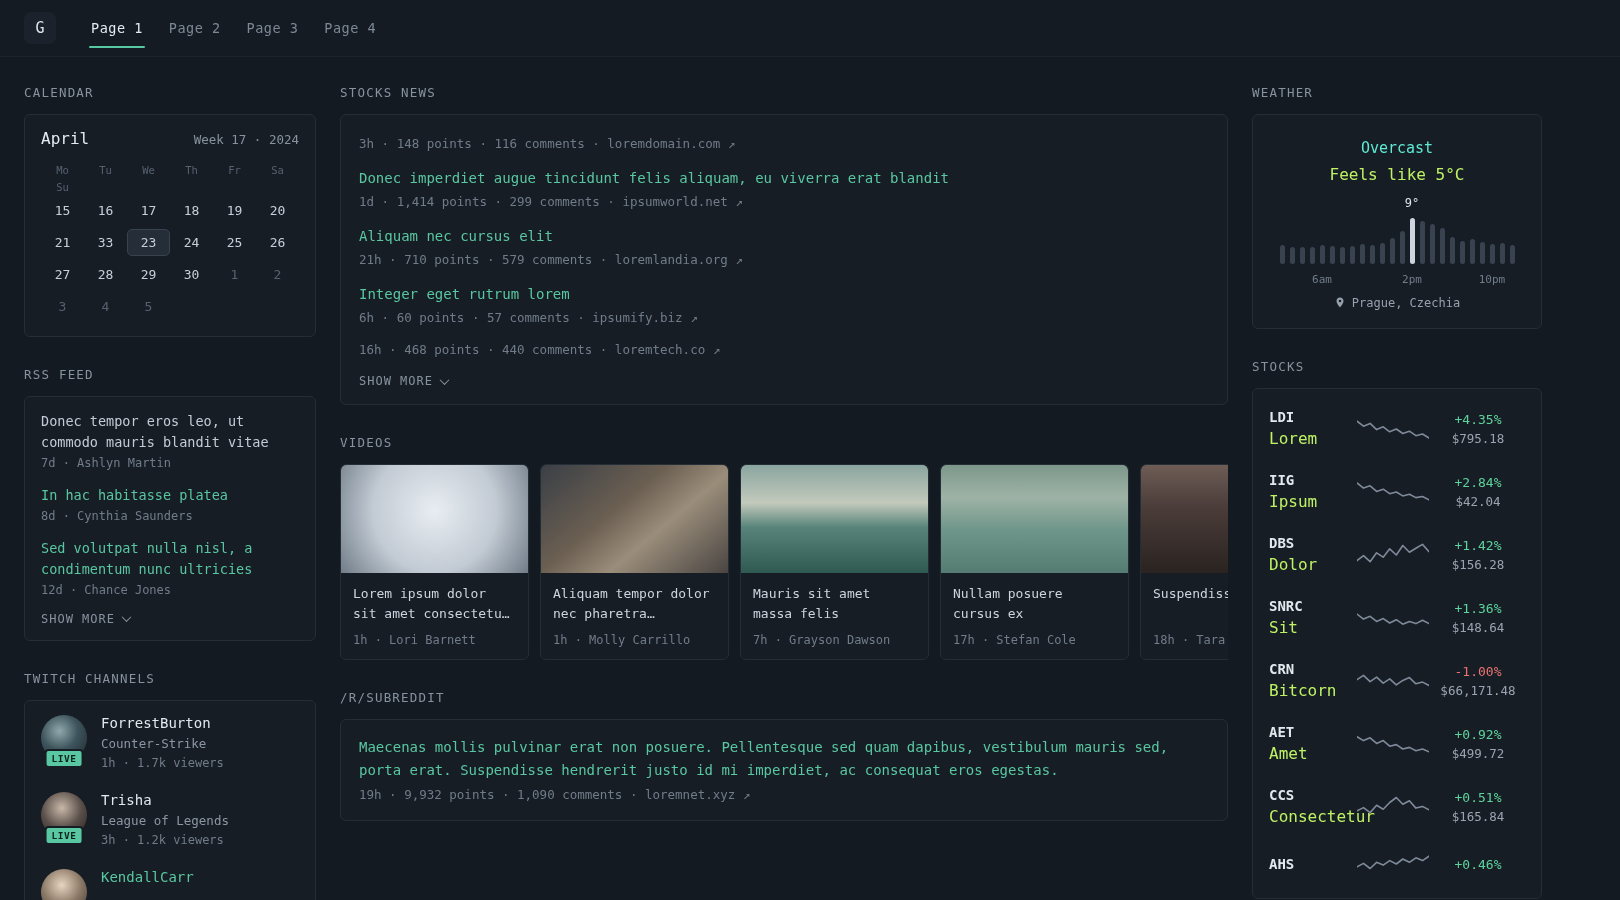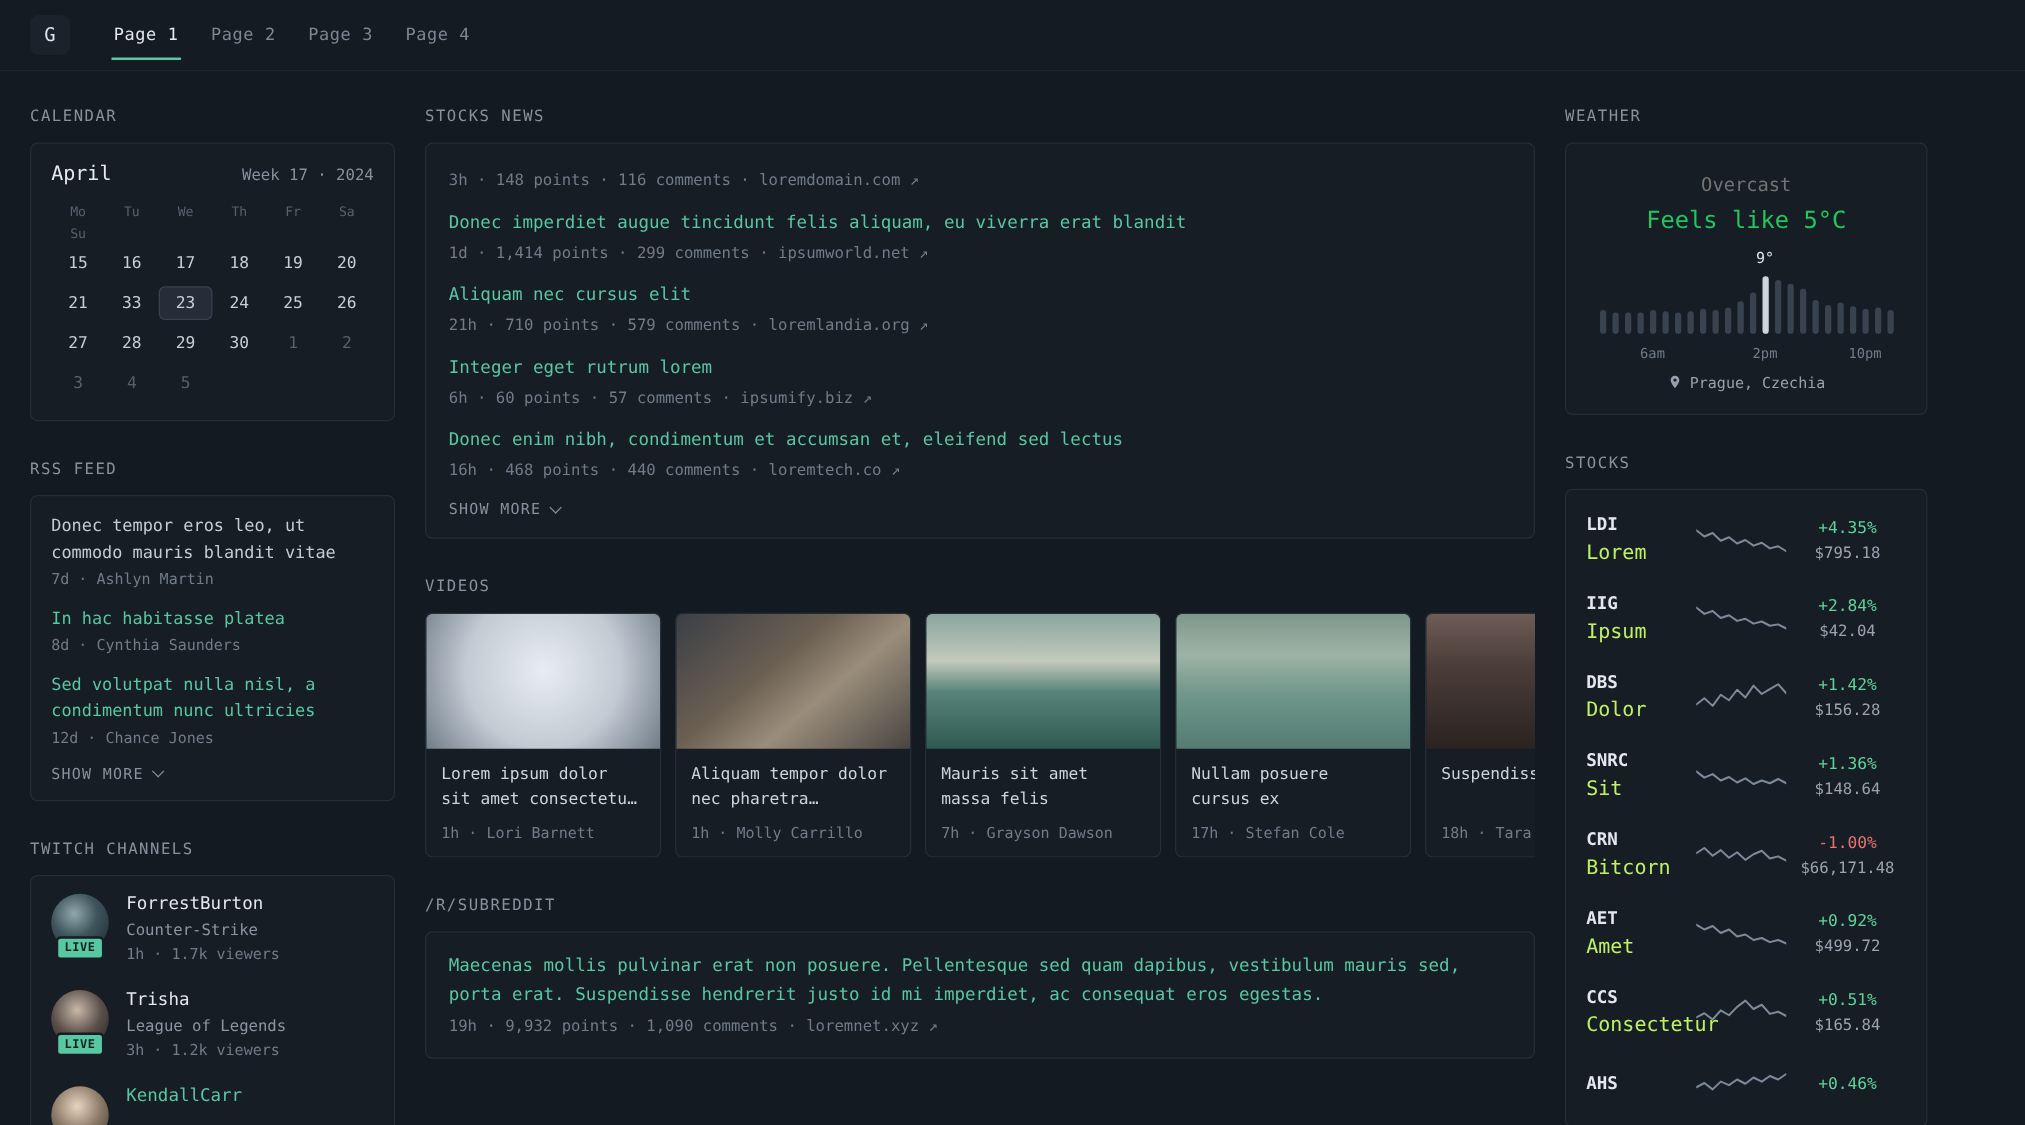--- a/index.html
+++ b/index.html
@@ -78,22 +78,22 @@
   .v-title{font-size:13px;color:#ccd4dd;line-height:1.55;height:40px;overflow:hidden;margin-bottom:9px}
   .v-meta{font-size:12px;color:var(--muted)}
 
   
   .sub-card{padding:16px 18px}
   .sub-card .news-item{margin-bottom:2px}
   .sub-card .news-title{line-height:1.65}
 
   
   .weather-card{padding:16px;text-align:center}
-  .w-cond{font-size:15px;color:#737373;margin-top:8px}
-  .w-feels{font-size:19px;color:#22c55e;margin-top:8px}
+  .w-cond{font-size:15px;color:#5eead4;margin-top:8px}
+  .w-feels{font-size:16px;color:#bef264;margin-top:8px}
   .w-chart{display:flex;align-items:flex-end;height:48px;margin:32px 8px 32px;position:relative}
   .w-slot{flex:1;display:flex;justify-content:center;align-items:flex-end;height:100%;position:relative}
   .w-bar{width:5px;border-radius:3px;background:#39434f}
   .w-bar.hl{background:#cdd5de}
   .w-temp{position:absolute;top:-20px;left:50%;transform:translateX(-50%);font-size:12px;color:#dfe5ec;white-space:nowrap}
   .w-time{position:absolute;bottom:-22px;transform:translateX(-50%);font-size:11px;color:var(--muted);white-space:nowrap}
   .w-loc{display:flex;align-items:flex-start;justify-content:center;gap:6px;font-size:12px;color:#97a1ae;margin-top:12px;padding-bottom:2px}
   .pin{color:#97a1ae;display:inline-flex}
 
   
@@ -247,21 +247,20 @@
             </div>
             <div class="news-item">
               <a class="news-title">Aliquam nec cursus elit</a>
               <div class="news-meta">21h · 710 points · 579 comments · loremlandia.org ↗</div>
             </div>
             <div class="news-item">
               <a class="news-title">Integer eget rutrum lorem</a>
               <div class="news-meta">6h · 60 points · 57 comments · ipsumify.biz ↗</div>
             </div>
             <div class="news-item">
-              <a class="news-title">Donec enim nibh, condimentum et accumsan et, eleifend sed lectus</a>
               <div class="news-meta">16h · 468 points · 440 comments · loremtech.co ↗</div>
             </div>
           </div>
         <div class="show-more">
           <span>SHOW MORE</span>
           <i class="chev"></i>
         </div>
       </div>
     </section>
 

